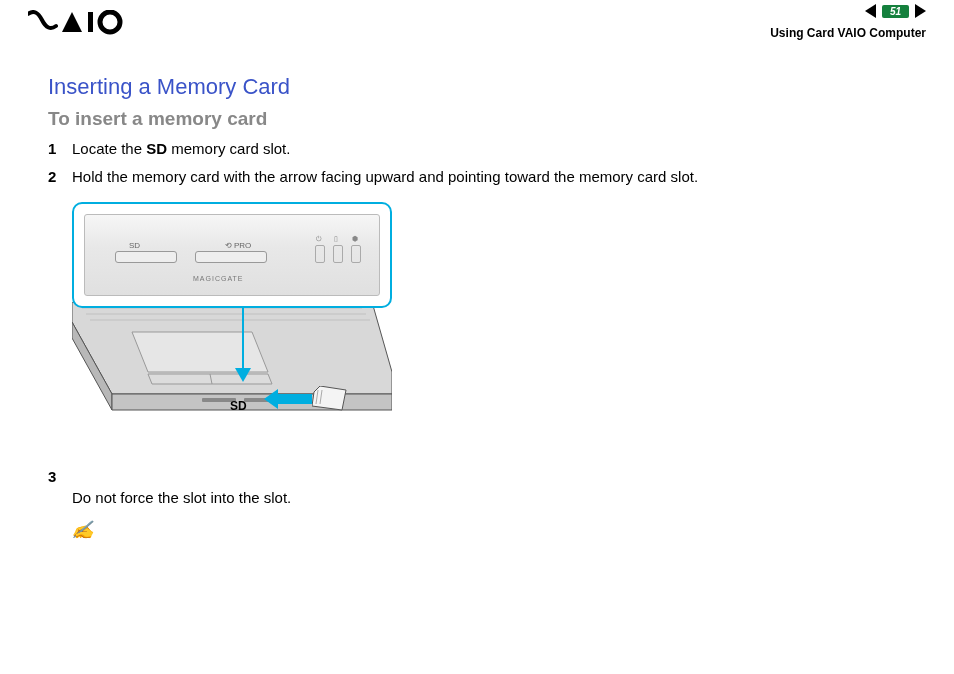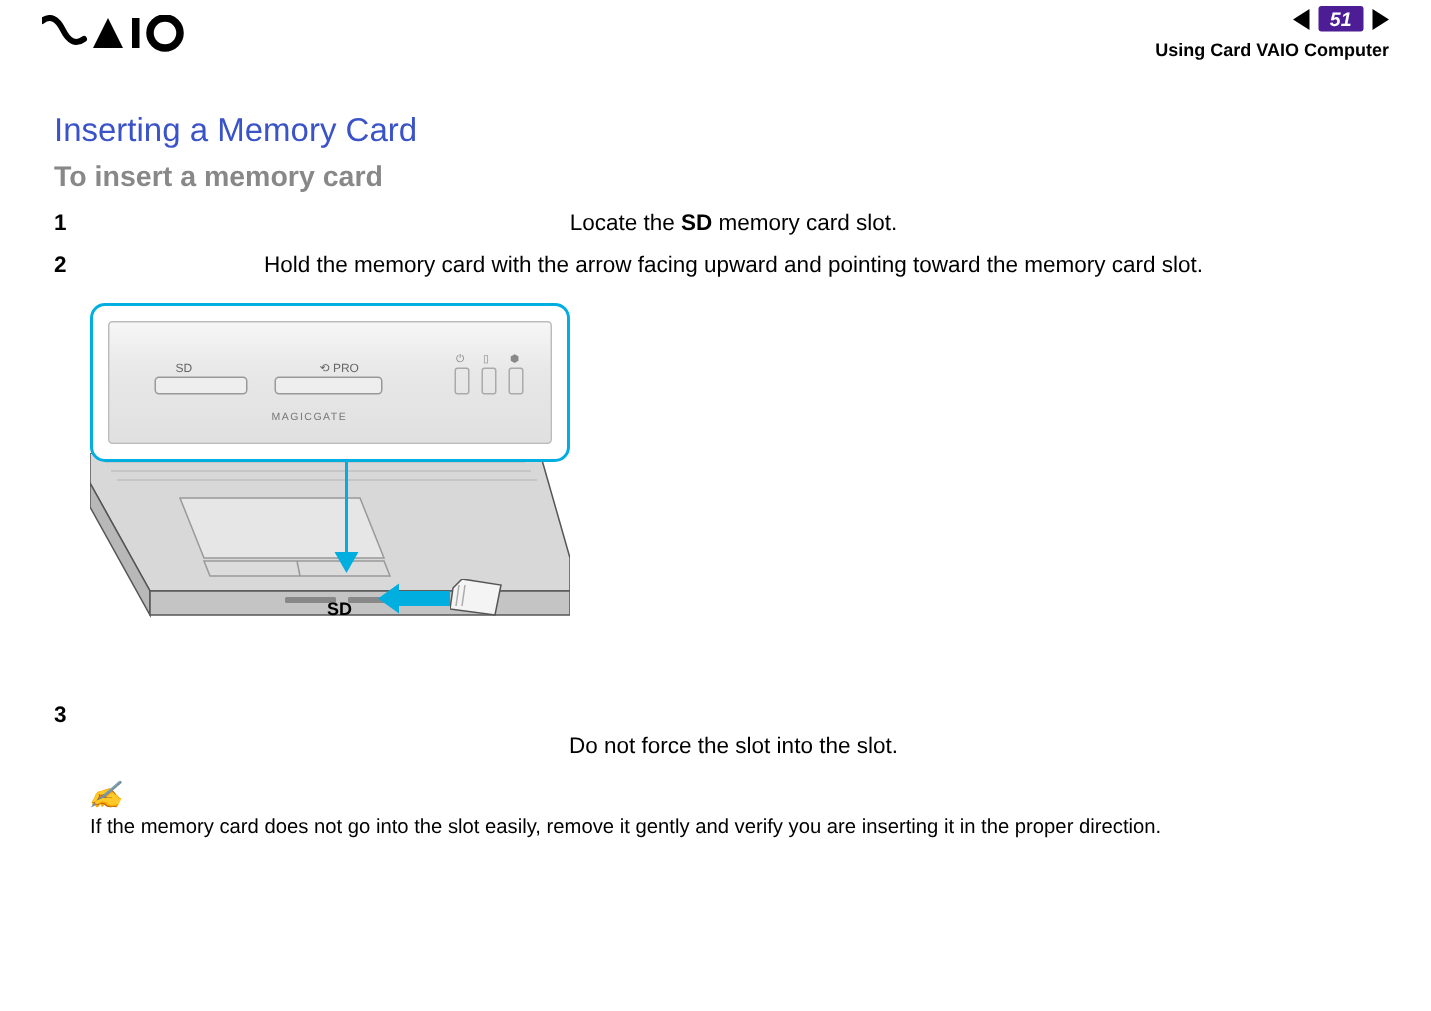--- a/index.html
+++ b/index.html
@@ -24,25 +24,25 @@
   }
   .nav {
     position: absolute;
     right: 28px;
     top: 4px;
     display: flex;
     align-items: center;
     gap: 6px;
   }
   .pagebox {
-    background: #4c1d95;
+    background: #15803d;
     color: #fff;
     font-style: italic;
     font-weight: bold;
-    font-size: 13px;
+    font-size: 10px;
     padding: 1px 8px;
     border-radius: 2px;
   }
   .nav-arrow {
     width: 0;
     height: 0;
     display: inline-block;
   }
   .nav-arrow-left {
     border-top: 7px solid transparent;
@@ -55,21 +55,21 @@
     border-left: 11px solid #000;
   }
   .breadcrumb {
     position: absolute;
     right: 28px;
     top: 26px;
     font-size: 12px;
     font-weight: bold;
   }
   .content {
-    padding: 26px 36px 0 36px;
+    padding: 26px 36px 0 48px;
   }
   h2.section {
     color: #3a53c8;
     font-weight: 400;
     font-size: 22px;
     margin: 0 0 8px 0;
   }
   h3.sub {
     color: #888;
     font-weight: 700;
@@ -87,21 +87,20 @@
     line-height: 1.45;
     margin-bottom: 6px;
   }
   .step-num {
     font-weight: bold;
     width: 24px;
     flex-shrink: 0;
   }
   .step-text {
     flex: 1;
-    text-align: center;
   }
   .figure {
     margin: 14px 0 14px 24px;
     position: relative;
     width: 320px;
   }
   .callout {
     border: 2px solid #00aee0;
     border-radius: 10px;
     background: #fff;
@@ -298,15 +297,14 @@
       <span class="step-num">3</span>
       <span class="step-text">
         <br>
         <span>Do not force the slot into the slot.</span>
       </span>
     </li>
   </ol>
 
   <div class="tip-block">
     <span class="tip-icon">✍</span>
-    <div class="tip-text">If the memory card does not go into the slot easily, remove it gently and verify you are inserting it in the proper direction.</div>
   </div>
 </div>
 
 </body></html>

